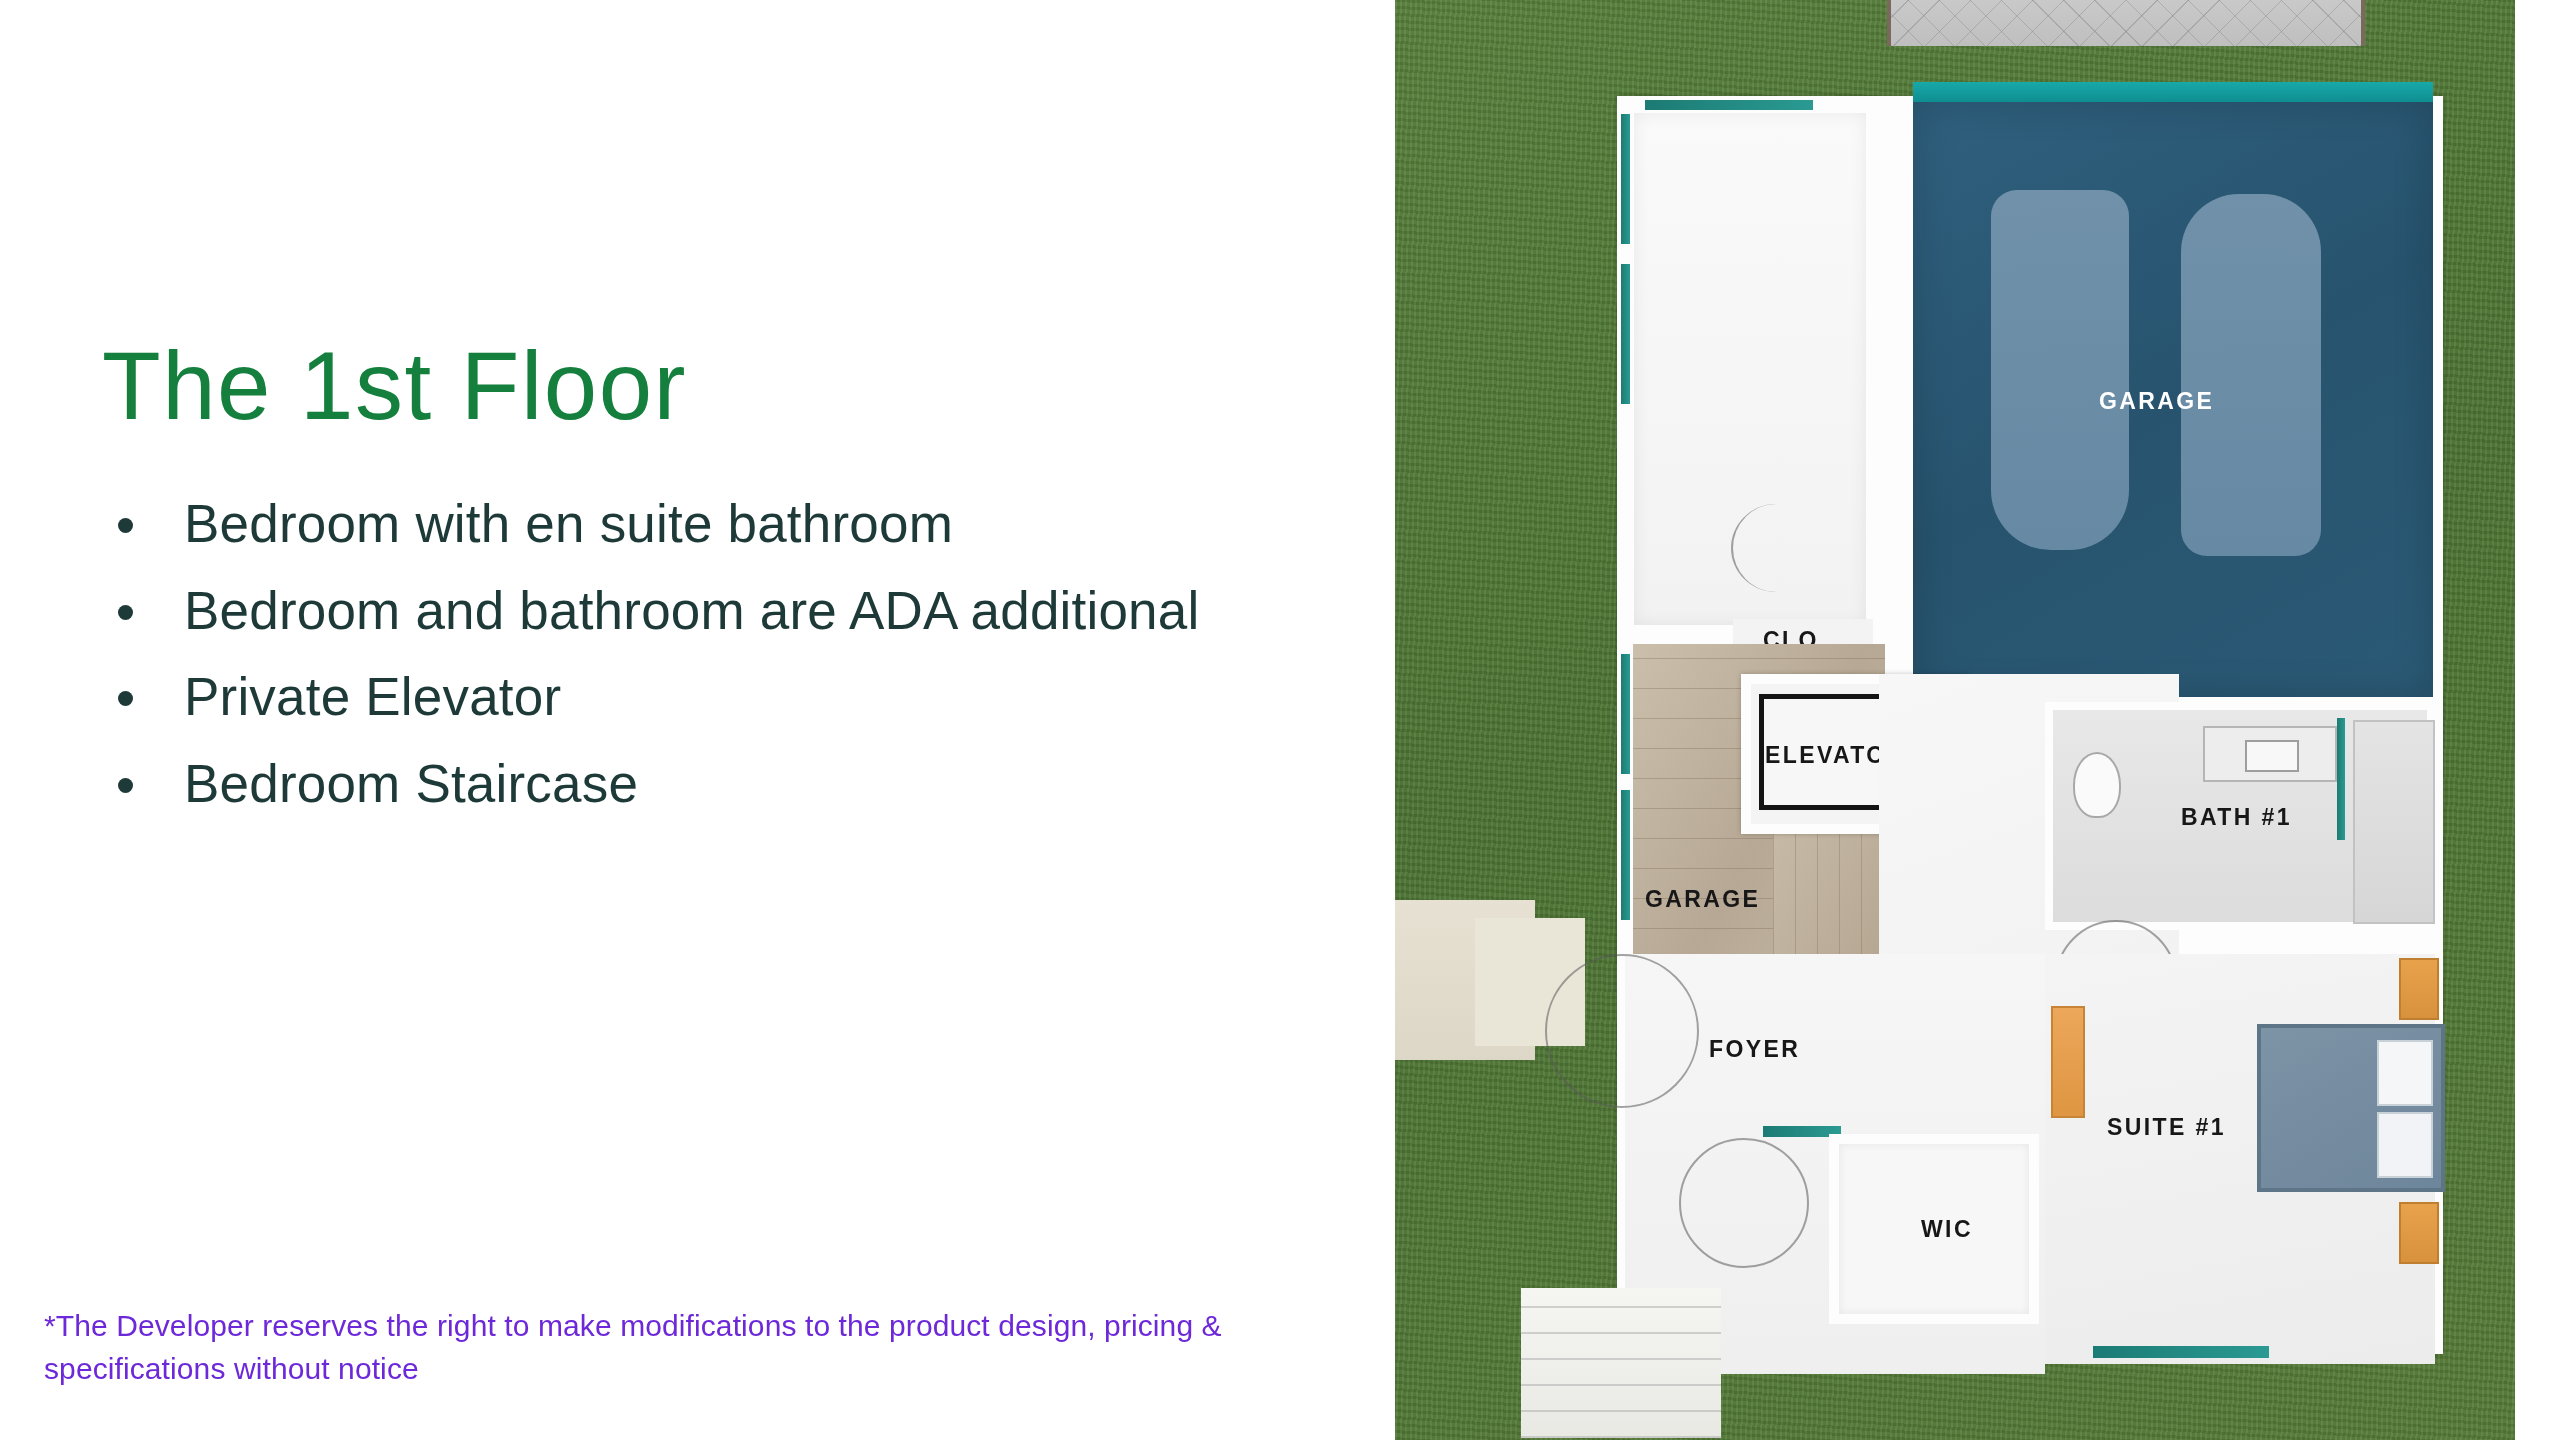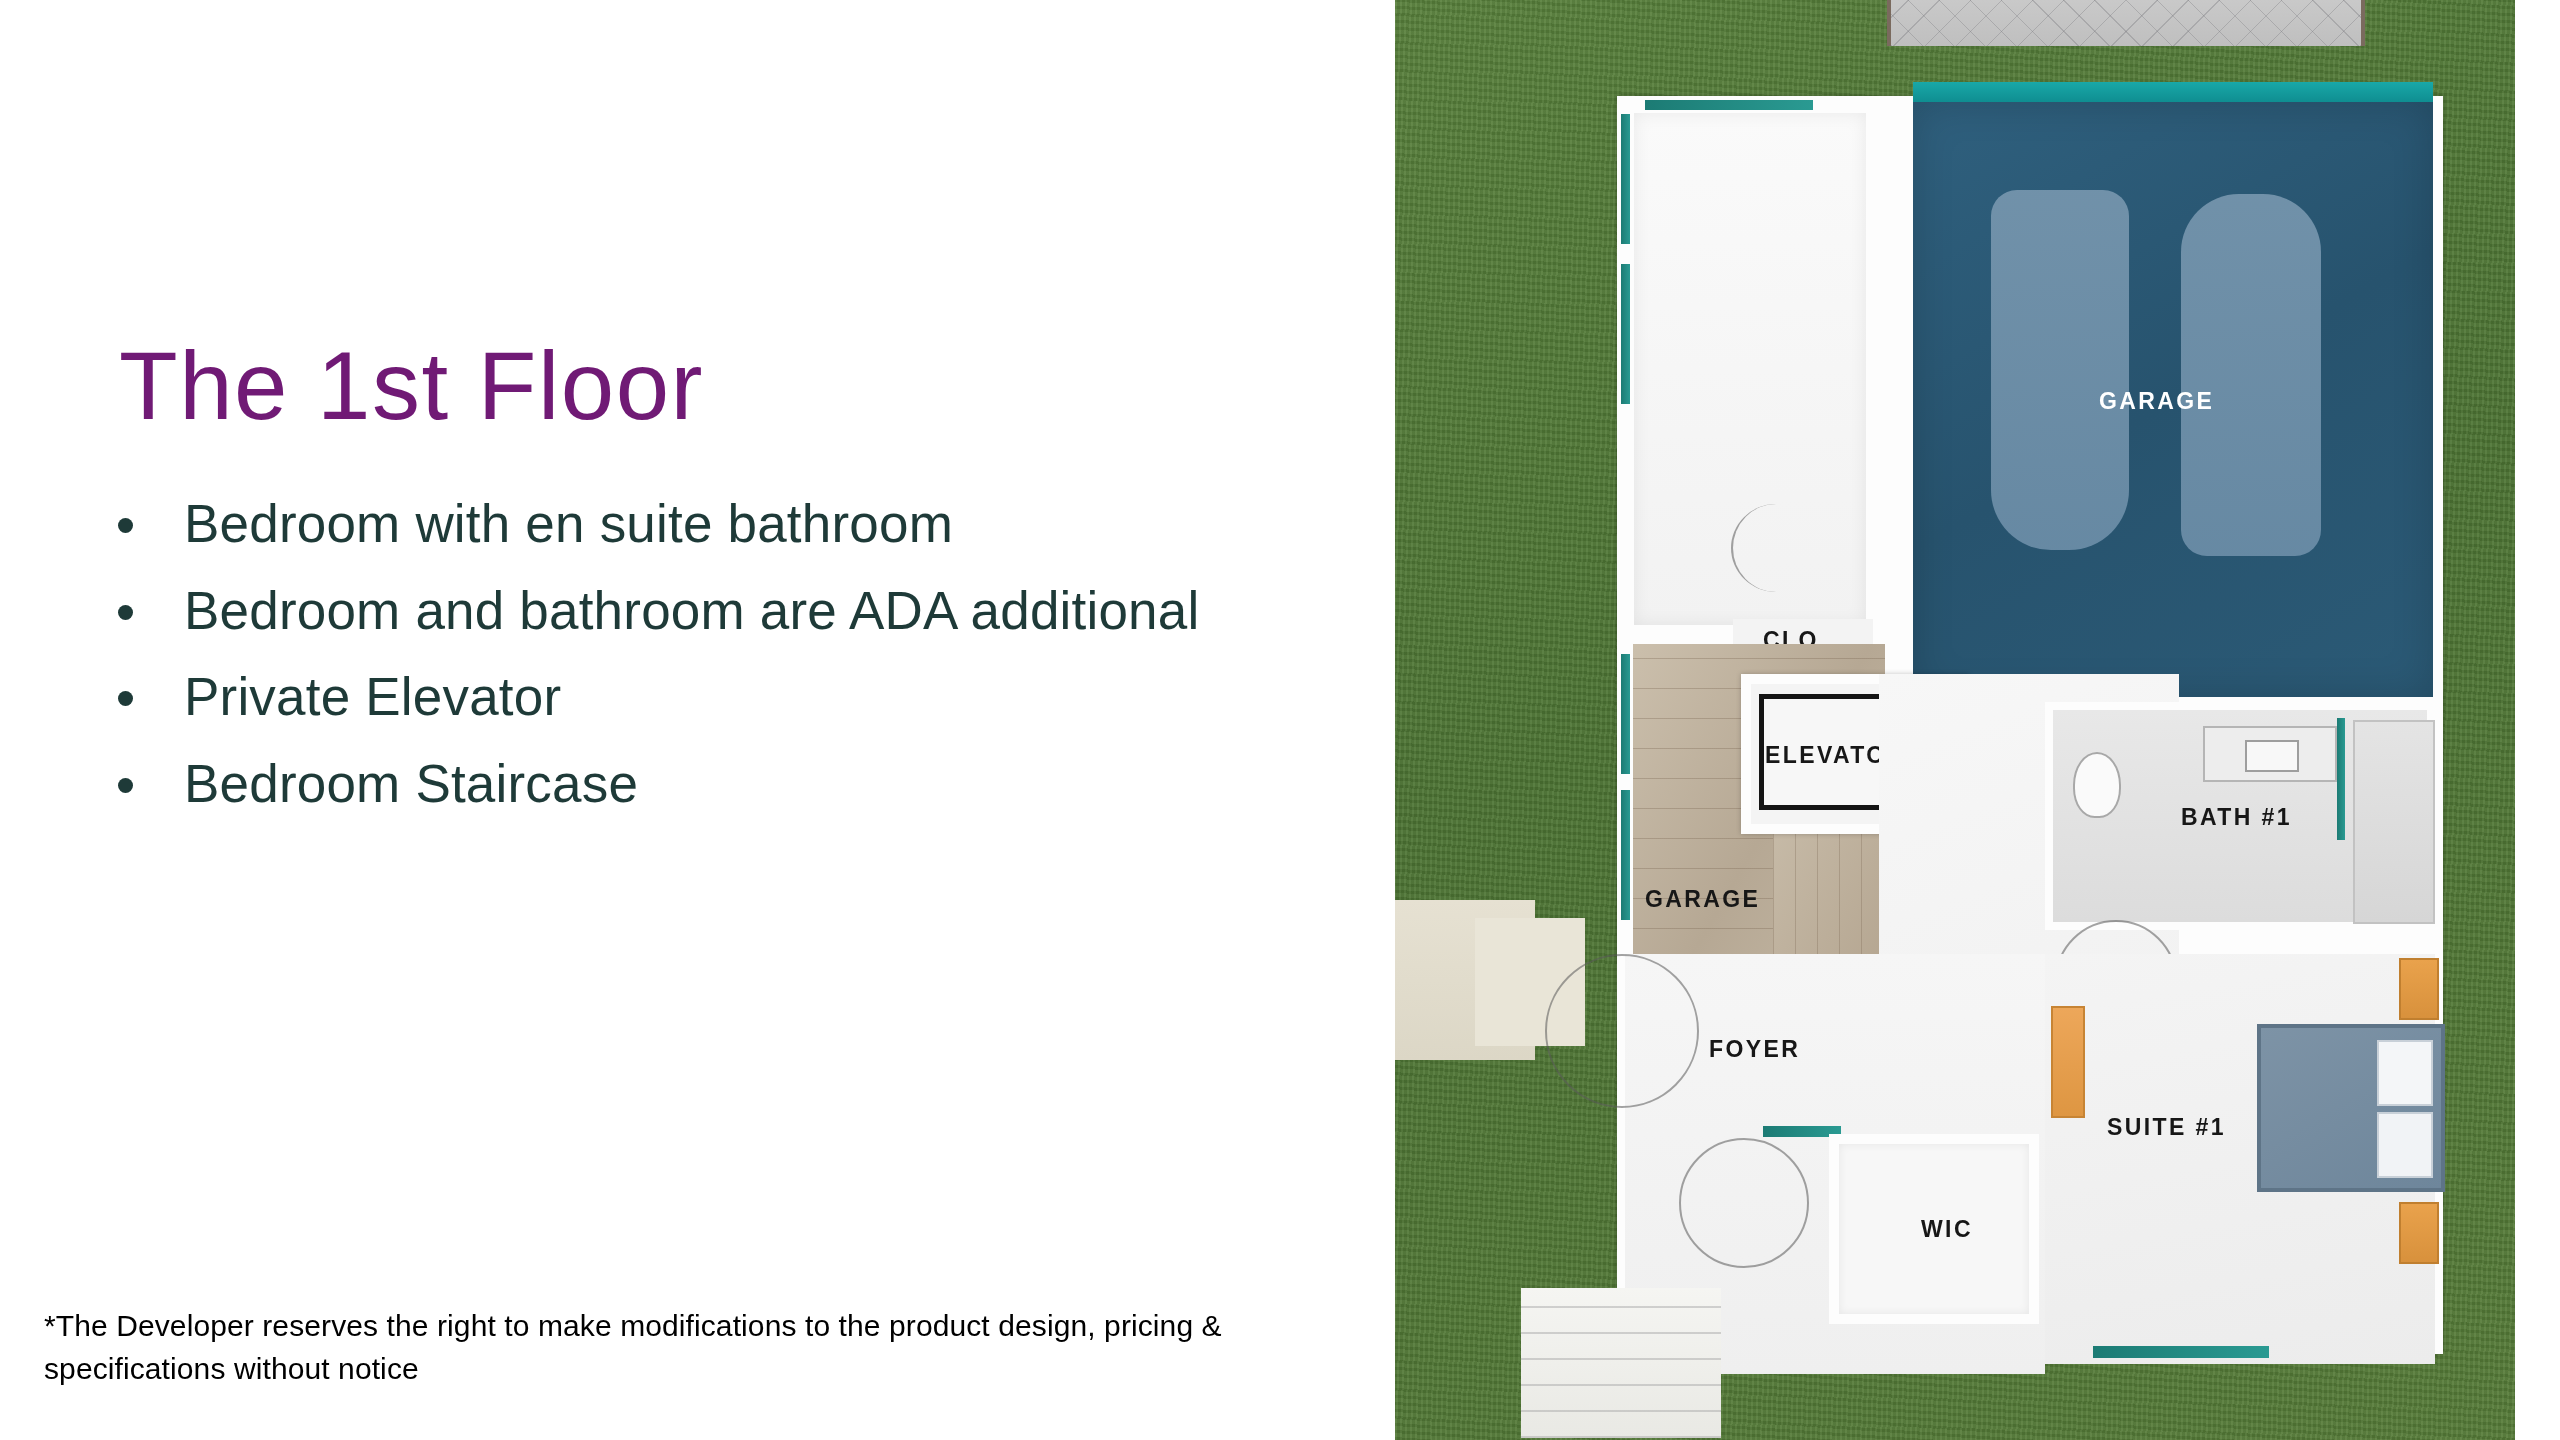--- a/index.html
+++ b/index.html
@@ -20,26 +20,26 @@
 
   
   .text-panel {
     position: absolute;
     left: 0; top: 0;
     width: 1395px; height: 1440px;
     background: #ffffff;
   }
   .page-title {
     position: absolute;
-    left: 119px;
+    left: 102px;
     top: 338px;
     font-size: 96px;
     font-weight: 400;
     letter-spacing: 1.5px;
-    color: #701a75;
+    color: #15803d;
     font-family: "Liberation Sans", sans-serif;
     line-height: 1.0;
     white-space: nowrap;
   }
   .bullet-list {
     position: absolute;
     left: 112px;
     top: 492px;
     width: 1260px;
     list-style: none;
@@ -63,21 +63,21 @@
     border-radius: 50%;
     background: #1E3A38;
   }
   .disclaimer {
     position: absolute;
     left: 44px;
     top: 1305px;
     width: 1310px;
     font-size: 30px;
     line-height: 1.42;
-    color: #000000;
+    color: #6d28d9;
     letter-spacing: 0.1px;
   }
 
   
   .plan-panel {
     position: absolute;
     left: 1395px; top: 0;
     width: 1165px; height: 1440px;
     background: #ffffff;
     overflow: hidden;

